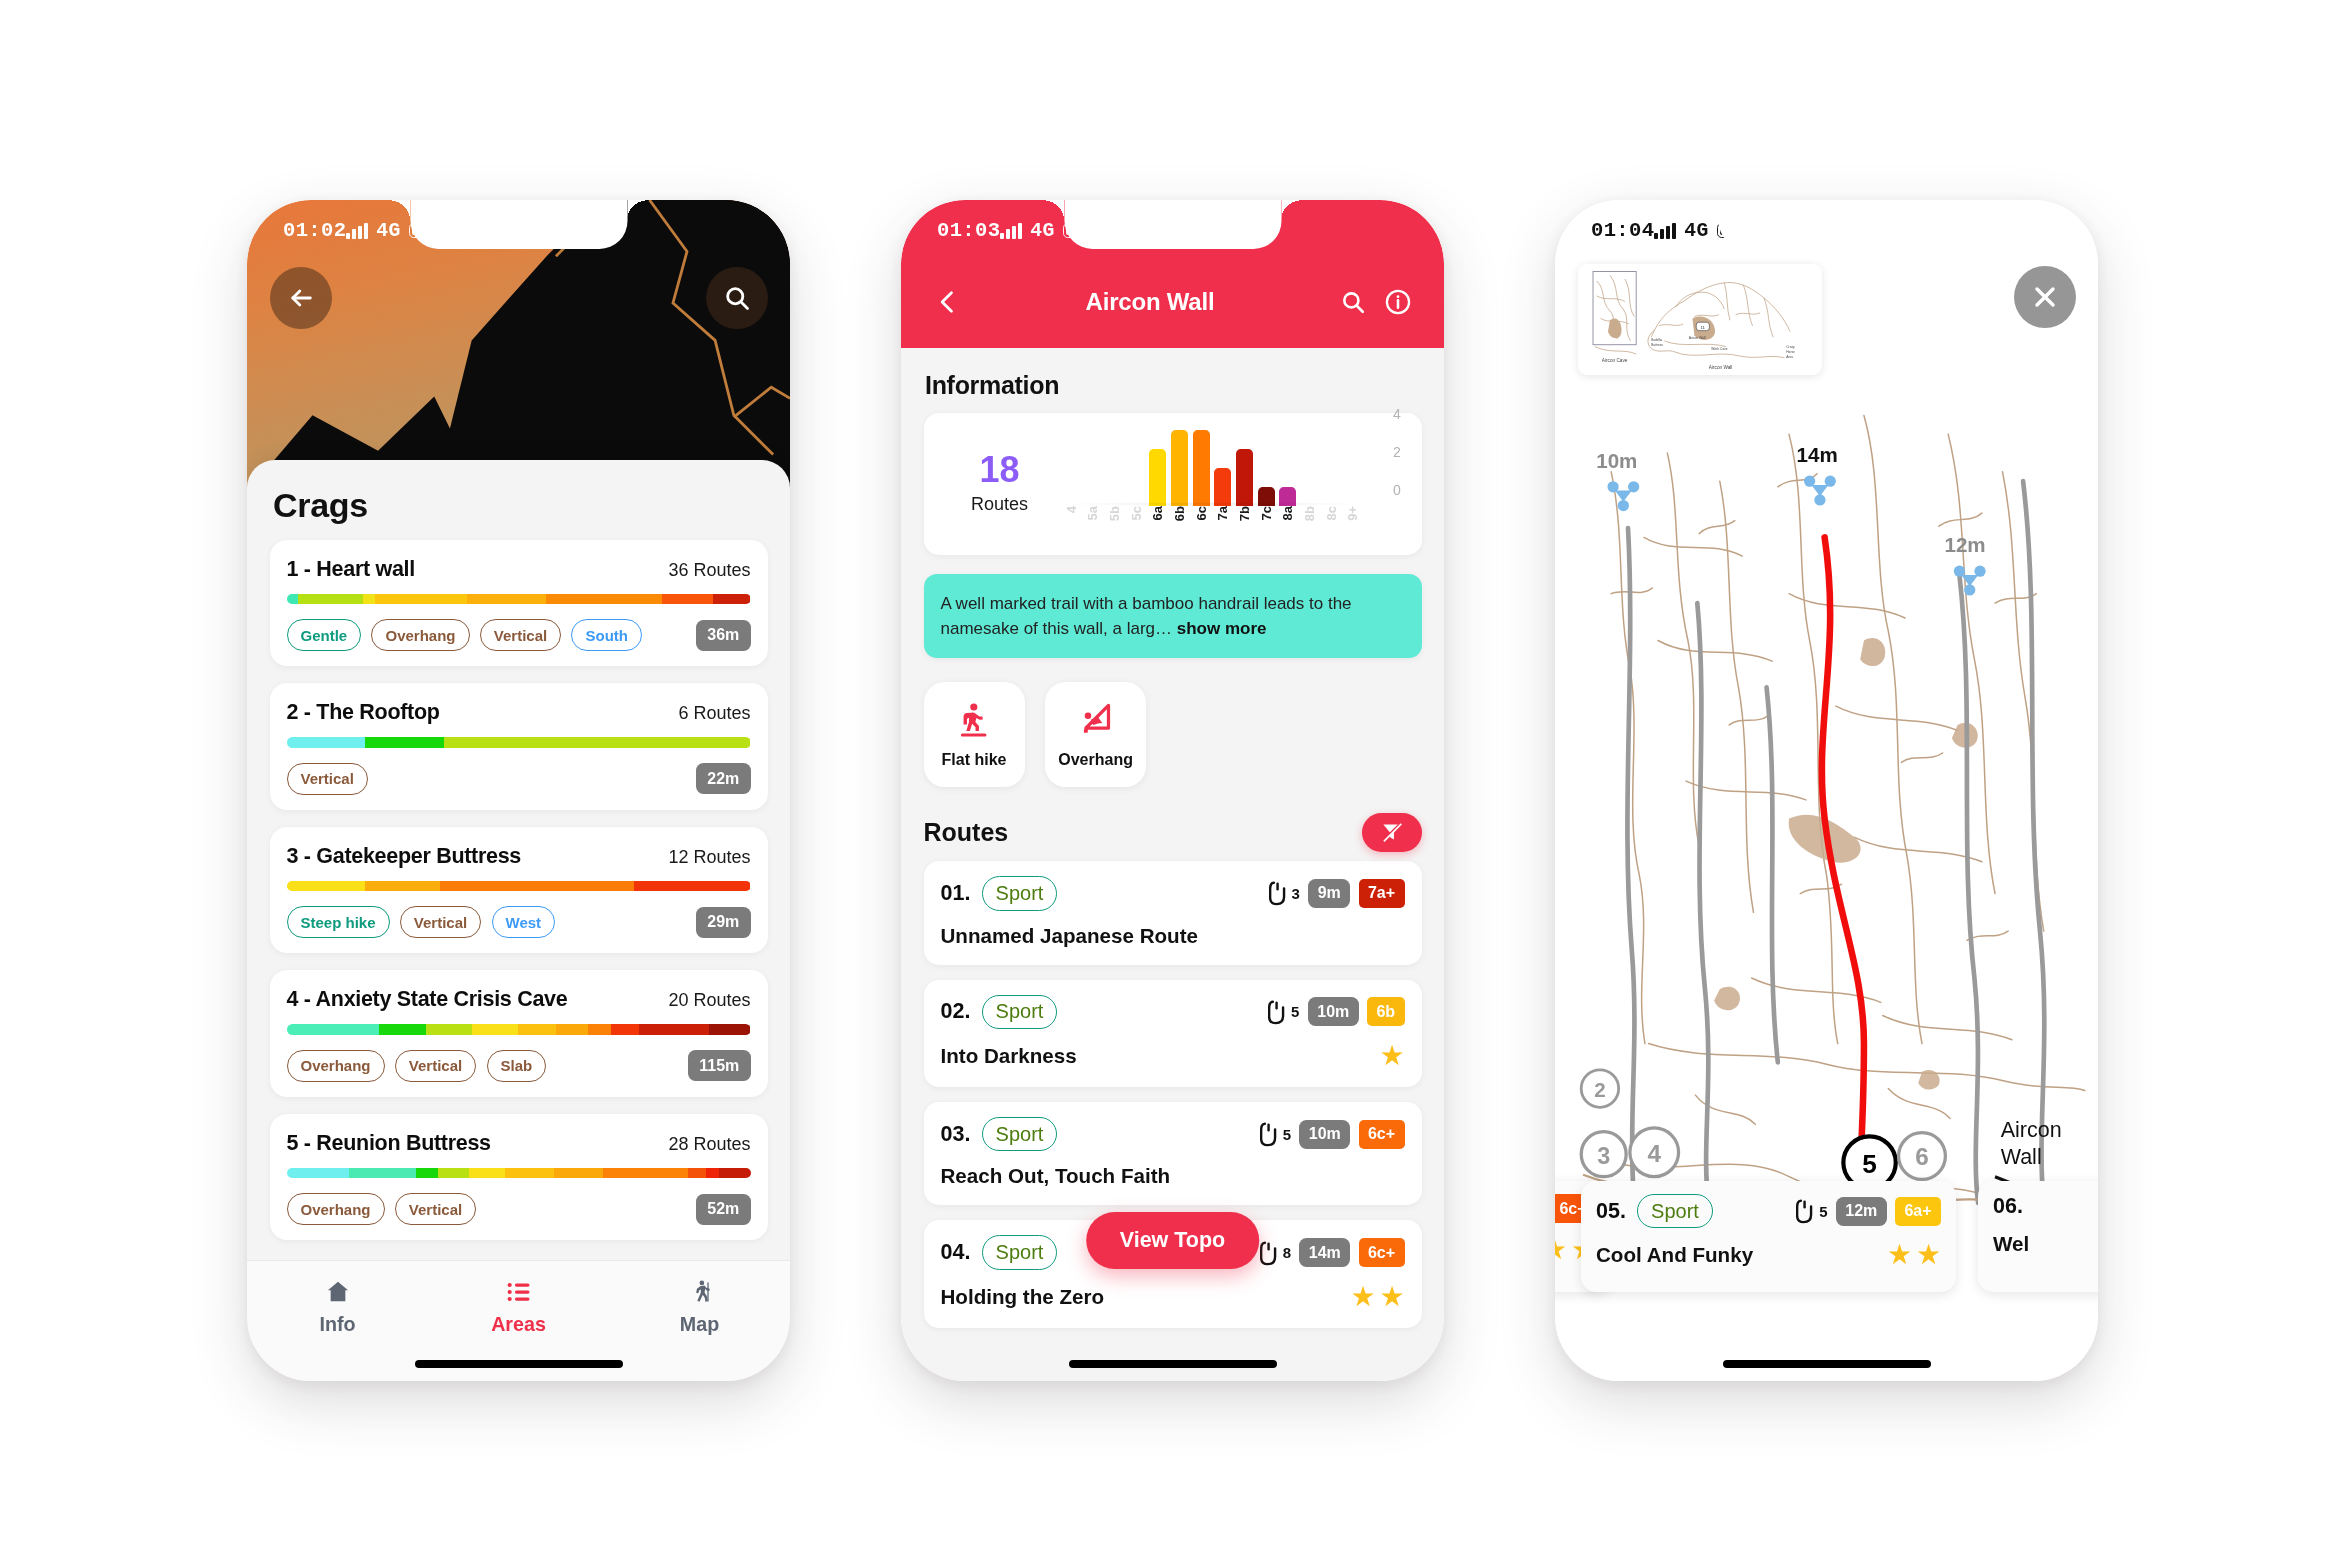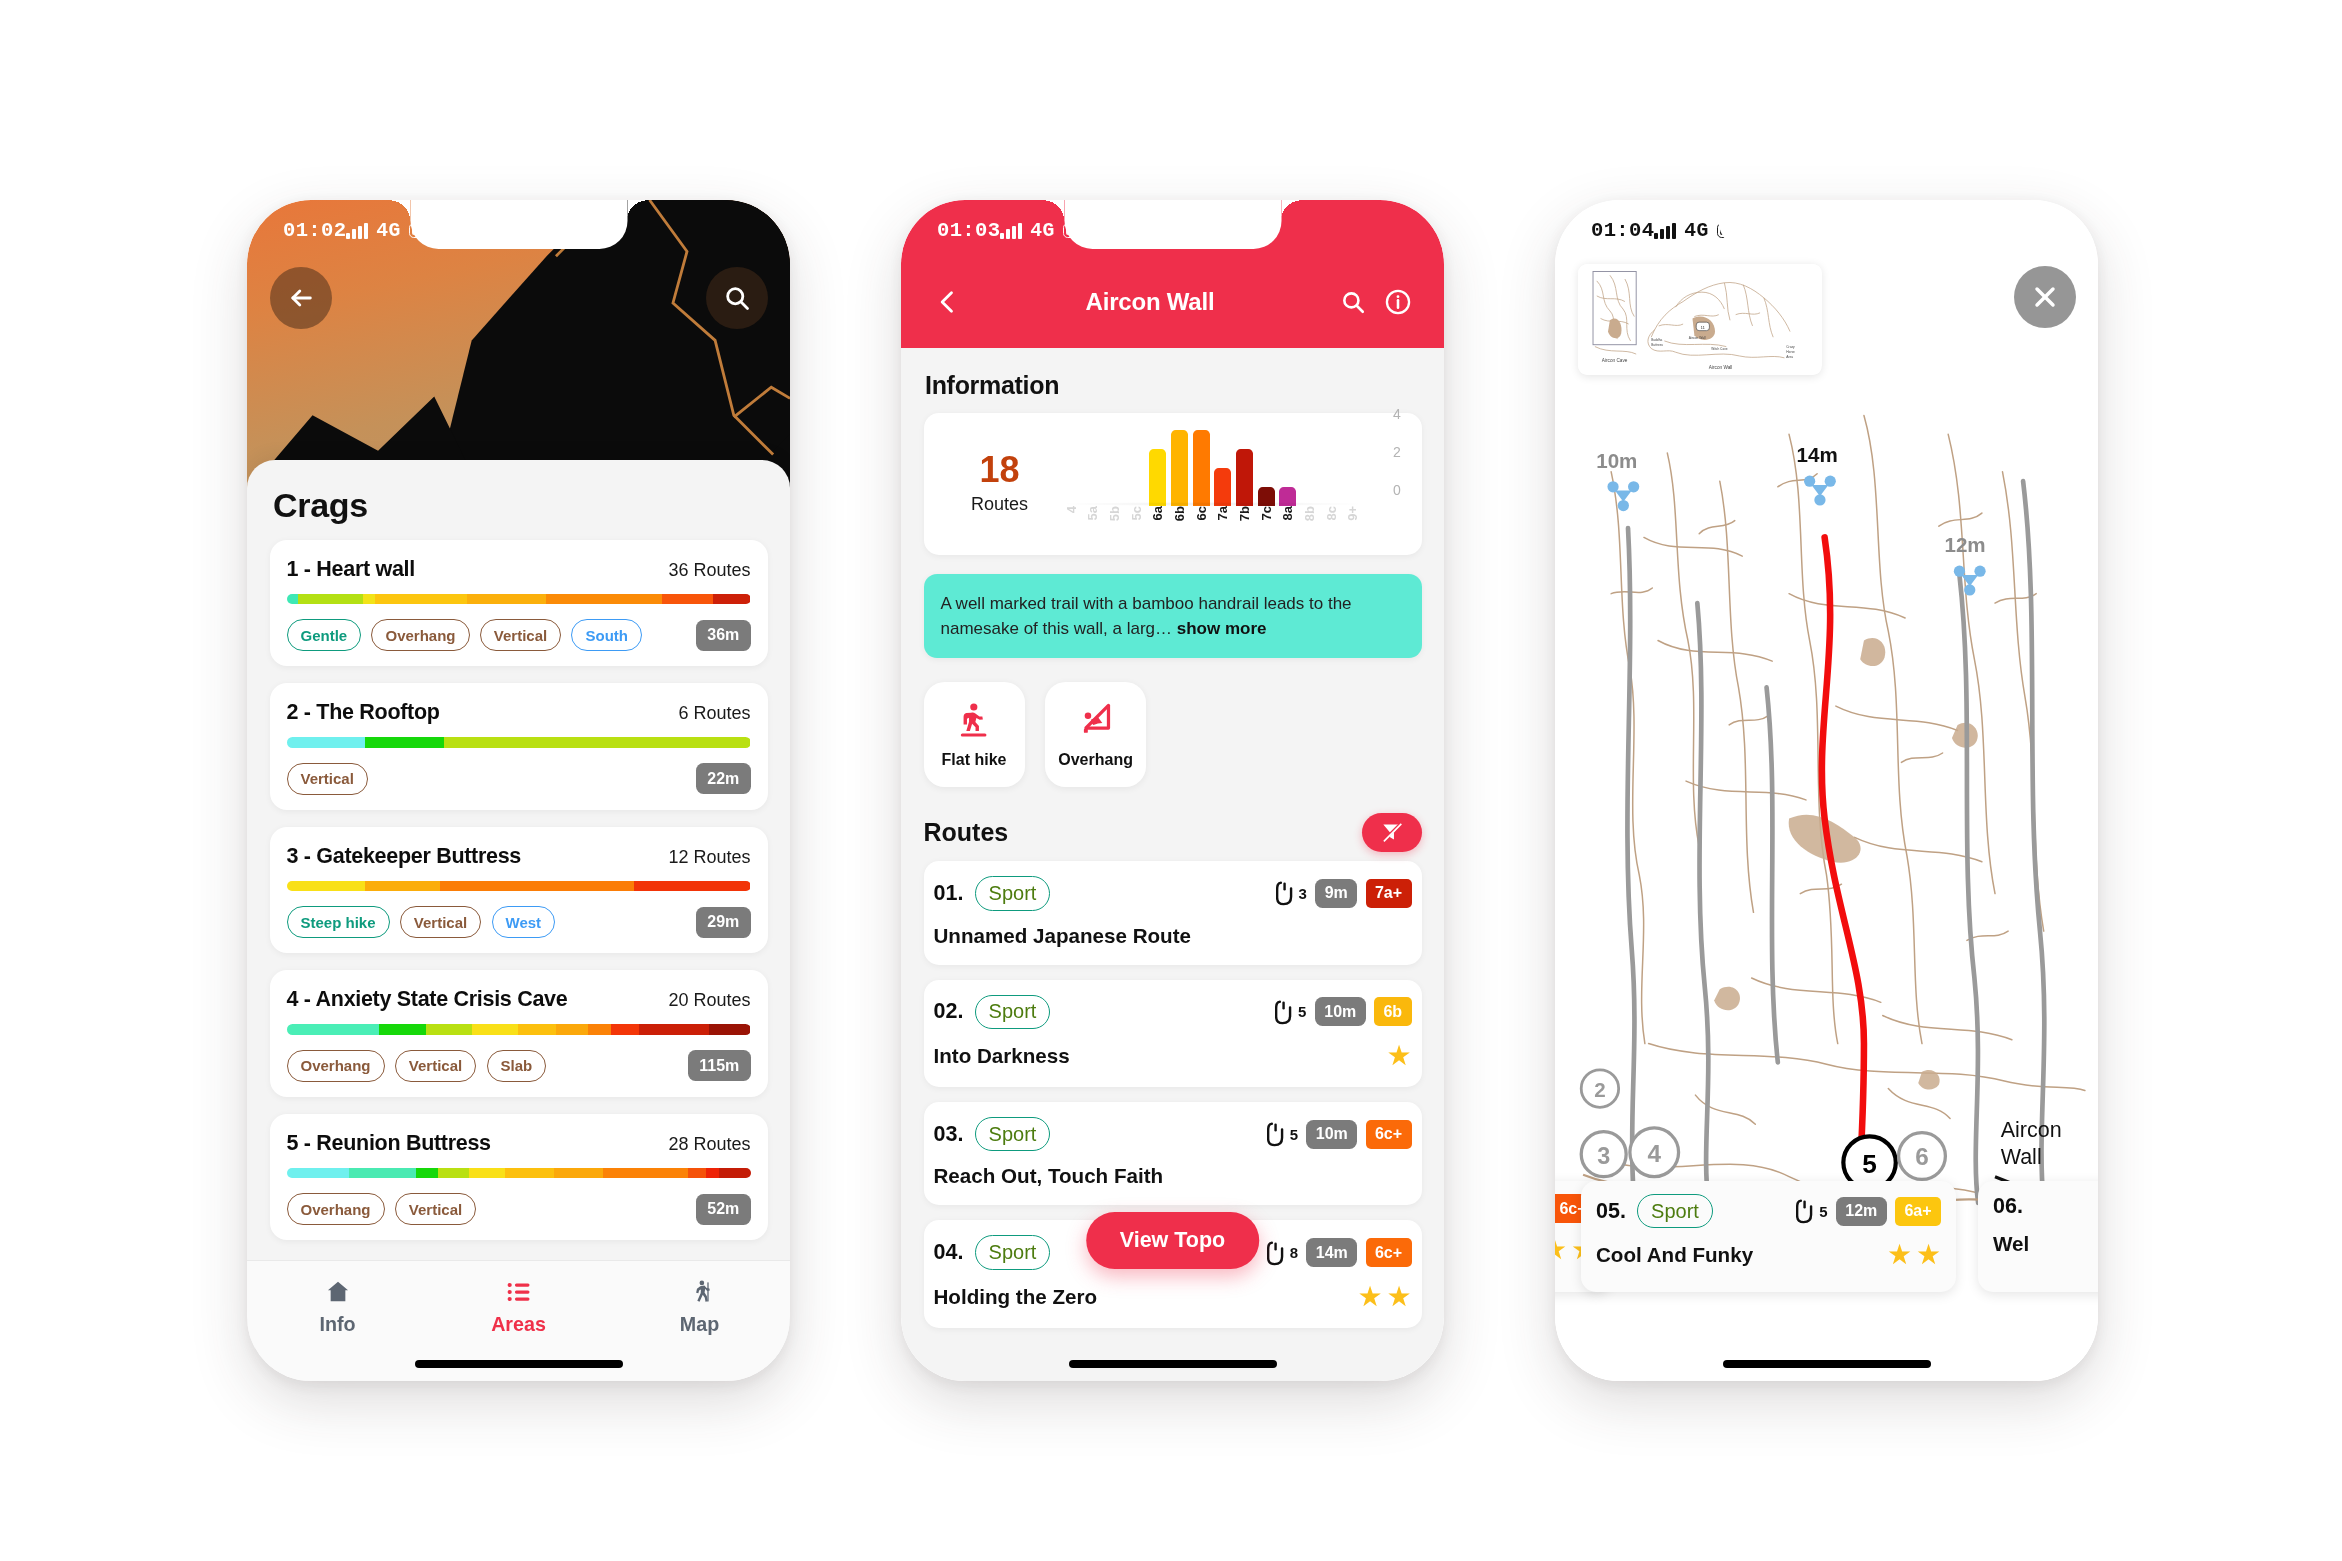--- a/index.html
+++ b/index.html
@@ -129,21 +129,21 @@
   .nav-title { flex:1; text-align:center; font-size:24px; font-weight:800; letter-spacing:-0.2px; }
   .nav-ic { width:45px; display:flex; align-items:center; justify-content:center; }
 
   .p2-body { position:absolute; top:148px; left:0; right:0; bottom:0; background:#f4f4f4; overflow:hidden; }
   .sec-title { font-size: 25px; font-weight: 800; color:#111; padding: 22.5px 0 13px 24px; letter-spacing:-0.3px; }
   .info-card {
     margin: 0 22.5px; background:#fff; border-radius:15px; padding: 17px 15px;
     box-shadow: 0 1.9px 6.6px rgba(0,0,0,.05); display:flex; align-items:center;
   }
   .routes-count { width: 122px; text-align:center; }
-  .routes-count .num { font-size: 36px; font-weight: 900; color:#c2410c; line-height:1;text-align:center; }
+  .routes-count .num { font-size: 36px; font-weight: 900; color:#8b5cf6; line-height:1;text-align:center; }
   .routes-count .lbl { font-size: 18px; font-weight: 500; color:#1a1a1a; margin-top: 6.6px; }
   .histo { flex:1; position:relative; height: 108px; }
   .histo-plot { position:absolute; left:0; right:43px; top:0; bottom: 32px; display:flex; align-items:flex-end; gap:0; }
   .hcol { flex:1; display:flex; flex-direction:column; justify-content:flex-end; align-items:center; height:100%; }
   .hbar { width: 17px; border-radius: 4.7px 4.7px 0 0; }
   .histo-axis { position:absolute; left:0; right:43px; bottom:0; height:32px; display:flex; }
   .hlab { flex:1; display:flex; align-items:flex-start; justify-content:center; font-size:13px; font-weight:700; color:#1b1b1b; }
   .hlab span { writing-mode: vertical-rl; transform: rotate(180deg); line-height:1; }
   .hlab.dim span { color:#d6d6d6; }
   .histo-ylab { position:absolute; right:5.6px; top:0; bottom:32px; width:36px; font-size:14px; color:#b3b3b3; }
@@ -166,21 +166,21 @@
 
   .routes-head { display:flex; align-items:center; padding: 26px 22.5px 9.4px; }
   .routes-head .t { font-size: 25px; font-weight:800; color:#111; }
   .filter-btn {
     margin-left:auto; width: 60px; height: 39px; border-radius: 936px; background:#ef2f4b;
     display:flex; align-items:center; justify-content:center;
     box-shadow: 0 2.8px 8.4px rgba(239,47,75,.32);
   }
 
   .route-card {
-    margin: 0 22.5px 15px; background:#fff; border-radius: 15px; padding: 15px 10px 17px;
+    margin: 0 22.5px 15px; background:#fff; border-radius: 15px; padding: 15px 17px 17px;
     box-shadow: 0 1.9px 6.6px rgba(0,0,0,.05);
   }
   .route-top { display:flex; align-items:center; gap: 11.2px; }
   .route-no { font-size: 21.5px; font-weight: 900; color:#0d0d0d; }
   .pill-sport { border:1.9px solid #0e9b7e; color:#4d7c0f; font-size:20px; font-weight:400; padding:4.7px 13px; border-radius:936px; }
   .route-meta { margin-left:auto; display:flex; align-items:center; gap: 8.4px; }
   .bolts { display:flex; align-items:center; gap:3.7px; font-size:15px; font-weight:600; color:#111; }
   .badge-len { background:#7b7b7b; color:#fff; font-size:16px; font-weight:800; padding:5.6px 9.4px; border-radius:7.5px; }
   .badge-grade { color:#fff; font-size:16px; font-weight:800; padding:5.6px 9.4px; border-radius:5px; }
   .route-name { font-size: 20.6px; font-weight: 700; color:#111; margin-top: 13px; }

